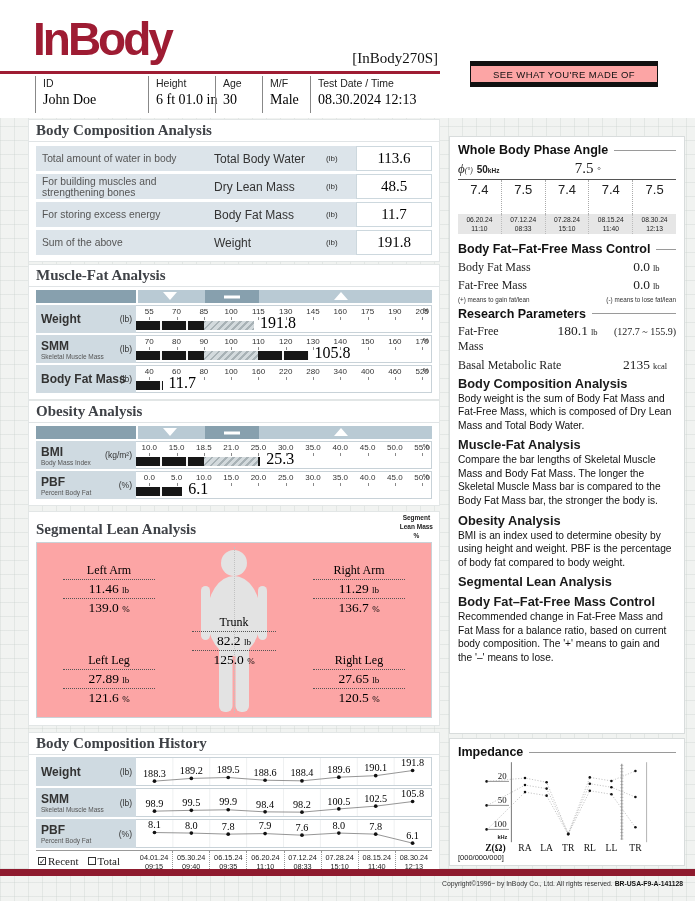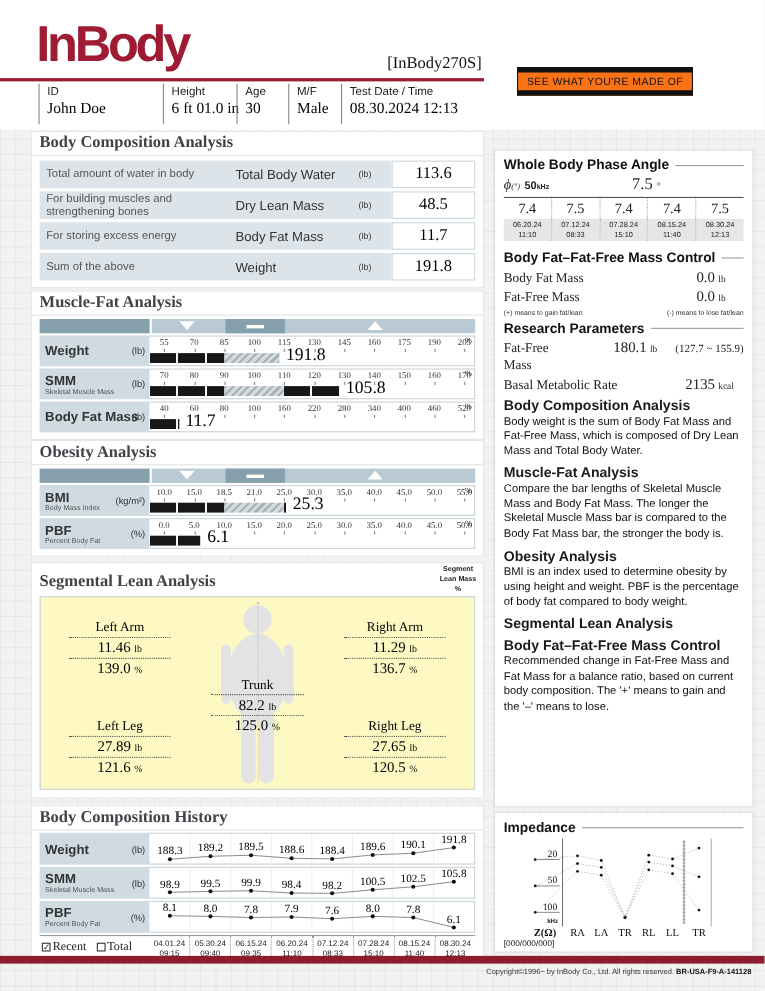--- a/index.html
+++ b/index.html
@@ -12,21 +12,21 @@
     background-image:
       linear-gradient(rgba(200,208,204,.35) 1px, transparent 1px),
       linear-gradient(90deg, rgba(200,208,204,.35) 1px, transparent 1px);
     background-size:14px 14px;
     overflow:hidden;
   }
   .header { position:absolute; top:0; left:0; width:695px; height:118px; background:#fff; }
   .logo { position:absolute; left:33px; top:12px; font-size:46px; font-weight:bold; letter-spacing:-3px; color:#9e1c33; }
   .model { position:absolute; left:280px; top:50px; width:158px; text-align:right; font-family:"Liberation Serif",serif; font-size:15px; color:#111; }
   .redline { position:absolute; left:0; top:71px; width:440px; height:3px; background:#9e1c33; }
-  .badge { position:absolute; left:470px; top:61px; width:160px; height:26px; background:#f97316;
+  .badge { position:absolute; left:470px; top:61px; width:188px; height:26px; background:#fca5a5;
            border:1px solid #111; border-top:5px solid #111; border-bottom:5px solid #111;
            display:flex; align-items:center; justify-content:center; font-size:9.5px; letter-spacing:.4px; color:#111; }
   .idtable { position:absolute; left:35px; top:76px; width:405px; height:37px; display:flex; }
   .idcol { border-left:1px solid #888; padding:1px 0 0 7px; }
   .idlabel { font-size:10.5px; color:#222; }
   .idvalue { font-family:"Liberation Serif",serif; font-size:14px; color:#000; margin-top:3px; white-space:nowrap; }
 
   .card { position:absolute; left:28px; width:412px; background:#fff; border:1px solid #e2e6e6; }
   .sec-title { font-family:"Liberation Serif",serif; font-weight:bold; font-size:15px; color:#3f4247; padding:2px 7px 2px; border-bottom:1px solid #e0e4e6; }
   .title-row { display:flex; justify-content:space-between; align-items:flex-end; }
@@ -50,31 +50,31 @@
   .tri-down { position:absolute; top:2px; width:0; height:0; transform:translateX(-50%);
               border-left:7px solid transparent; border-right:7px solid transparent; border-top:8px solid #fff; }
   .tri-up   { position:absolute; top:2px; width:0; height:0; transform:translateX(-50%);
               border-left:7px solid transparent; border-right:7px solid transparent; border-bottom:8px solid #fff; }
   .bar-row { display:flex; margin:2px 7px; height:28px; }
   .bar-label { width:100px; background:#cfdae1; position:relative; display:flex; flex-direction:column; justify-content:center; padding:0 5px; }
   .bl-name { font-size:12px; font-weight:bold; color:#333; }
   .bl-sub  { font-size:6.5px; color:#555; }
   .bl-unit { position:absolute; right:4px; top:50%; transform:translateY(-50%); font-size:8.5px; color:#333; }
   .bar-plot { flex:1; position:relative; background:#fff; border:1px solid #c8d2d8; border-left:none; }
-  .tick { position:absolute; top:1px; transform:translateX(-50%); font-family:Liberation Serif, serif; font-size:8px; color:#333; }
+  .tick { position:absolute; top:1px; transform:translateX(-50%); font-family:Liberation Sans, sans-serif; font-size:8px; color:#333; }
   .tickline { position:absolute; top:11px; height:3px; width:1px; background:#888; }
   .pctmark { position:absolute; right:2px; top:1px; font-size:7px; color:#333; }
   .bar-track { position:absolute; left:0; right:0; top:15px; height:9px; }
   .seg { position:absolute; top:0; height:100%; }
   .seg.solid { background:repeating-linear-gradient(90deg,#171717 0 24px,#f6f6f6 24px 26px); }
   .seg.hatch { background:repeating-linear-gradient(135deg,#a8b2b6 0 2px,#d3dadd 2px 5px); }
   .bar-val { position:absolute; top:-7px; font-family:"Liberation Serif",serif; font-size:16px; color:#000; white-space:nowrap; }
 
   
-  .seg-box { margin:2px 7px 7px; border:1px solid #c9d2d7; position:relative; height:176px; background:#fef9c3; }
+  .seg-box { margin:2px 7px 7px; border:1px solid #c9d2d7; position:relative; height:176px; background:#fca5a5; }
   .seg-centerline { position:absolute; left:50%; top:4px; bottom:4px; border-left:1px dotted #c2c2c2; }
   .silhouette { position:absolute; left:50%; transform:translateX(-50%); top:5px; }
   .seg-item { position:absolute; width:92px; text-align:center; font-family:"Liberation Serif",serif; color:#000; }
   .si-name { font-size:12px; }
   .si-lb { font-size:13.5px; border-top:1px dotted #555; border-bottom:1px dotted #555; padding:1px 0; margin-top:1px; }
   .si-pct { font-size:13.5px; padding:1px 0; }
   .si-sm { font-size:9px; }
   .seg-item.trunk { z-index:2; }
 
   
@@ -93,21 +93,21 @@
   .sb-h { display:flex; align-items:center; font-weight:bold; font-size:12.5px; color:#111; margin-top:4px; }
   .sb-h::after { content:""; flex:1; height:1px; background:#9a9a9a; margin-left:6px; }
   .pa-row1 { display:flex; align-items:baseline; margin:3px 0 2px; }
   .pa-sym { font-family:"Liberation Serif",serif; font-style:italic; font-size:13px; }
   .pa-symu { font-size:7.5px; }
   .pa-freq { font-size:10px; font-weight:bold; margin-left:4px; }
   .pa-frequ { font-size:6.5px; font-weight:bold; }
   .pa-val { flex:1; text-align:center; font-family:"Liberation Serif",serif; font-size:15px; }
   .pa-valu { font-size:9px; }
   .pa-vals { display:flex; border-top:1px solid #555; }
-  .pa-v { flex:1; text-align:center; font-family:Liberation Serif, serif; font-size:13px; padding:2px 0 1px; border-left:1px dotted #aaa; }
+  .pa-v { flex:1; text-align:center; font-family:Liberation Sans, sans-serif; font-size:13px; padding:2px 0 17px; border-left:1px dotted #aaa; }
   .pa-v:first-child { border-left:none; }
   .pa-dates { display:flex; background:#e6e6e6; }
   .pa-d { flex:1; text-align:center; font-size:6.7px; line-height:1.35; padding:1px 0; border-left:1px dotted #bbb; }
   .pa-d:first-child { border-left:none; }
   .kv { display:flex; align-items:baseline; font-family:"Liberation Serif",serif; font-size:12px; margin:2.5px 0; }
   .kv-label { flex:1; }
   .kv-val { width:62px; text-align:right; font-size:13.5px; }
   .kv-unit { width:26px; font-size:8.5px; padding-left:3px; }
   .kv-extra { font-size:10px; white-space:nowrap; }
   .notes { display:flex; justify-content:space-between; font-size:6.3px; color:#333; margin:1px 0 3px; }

